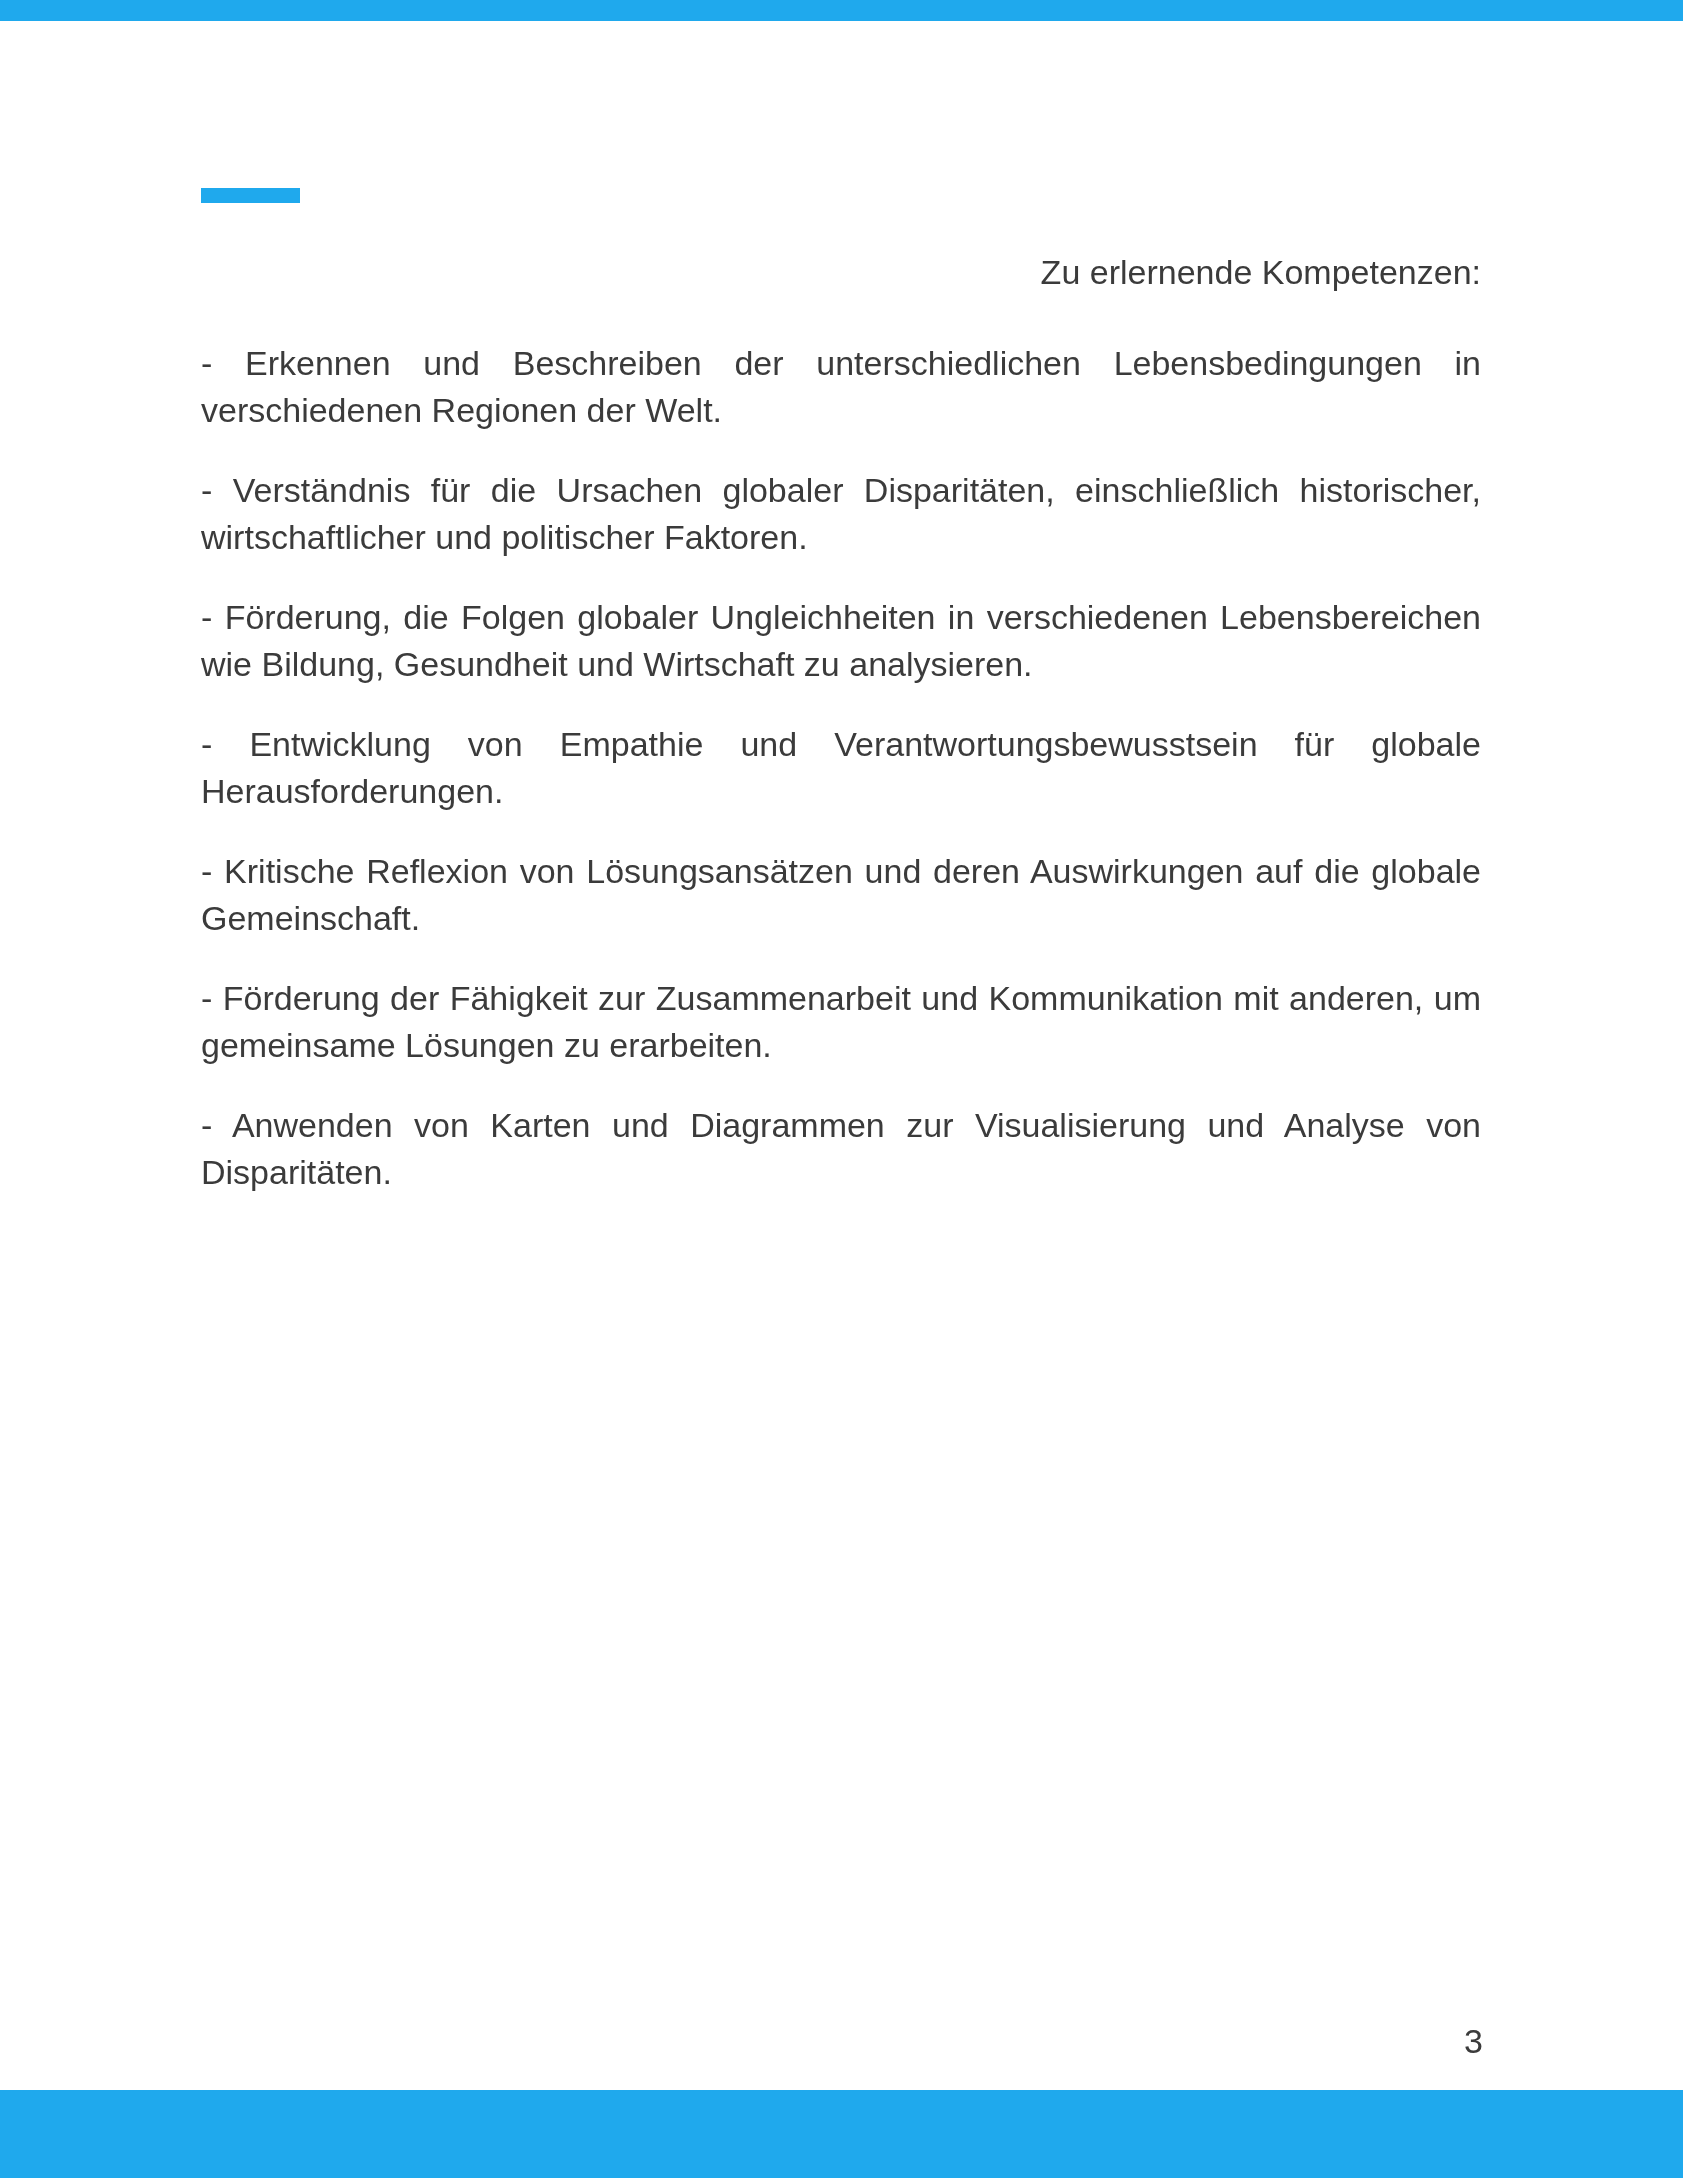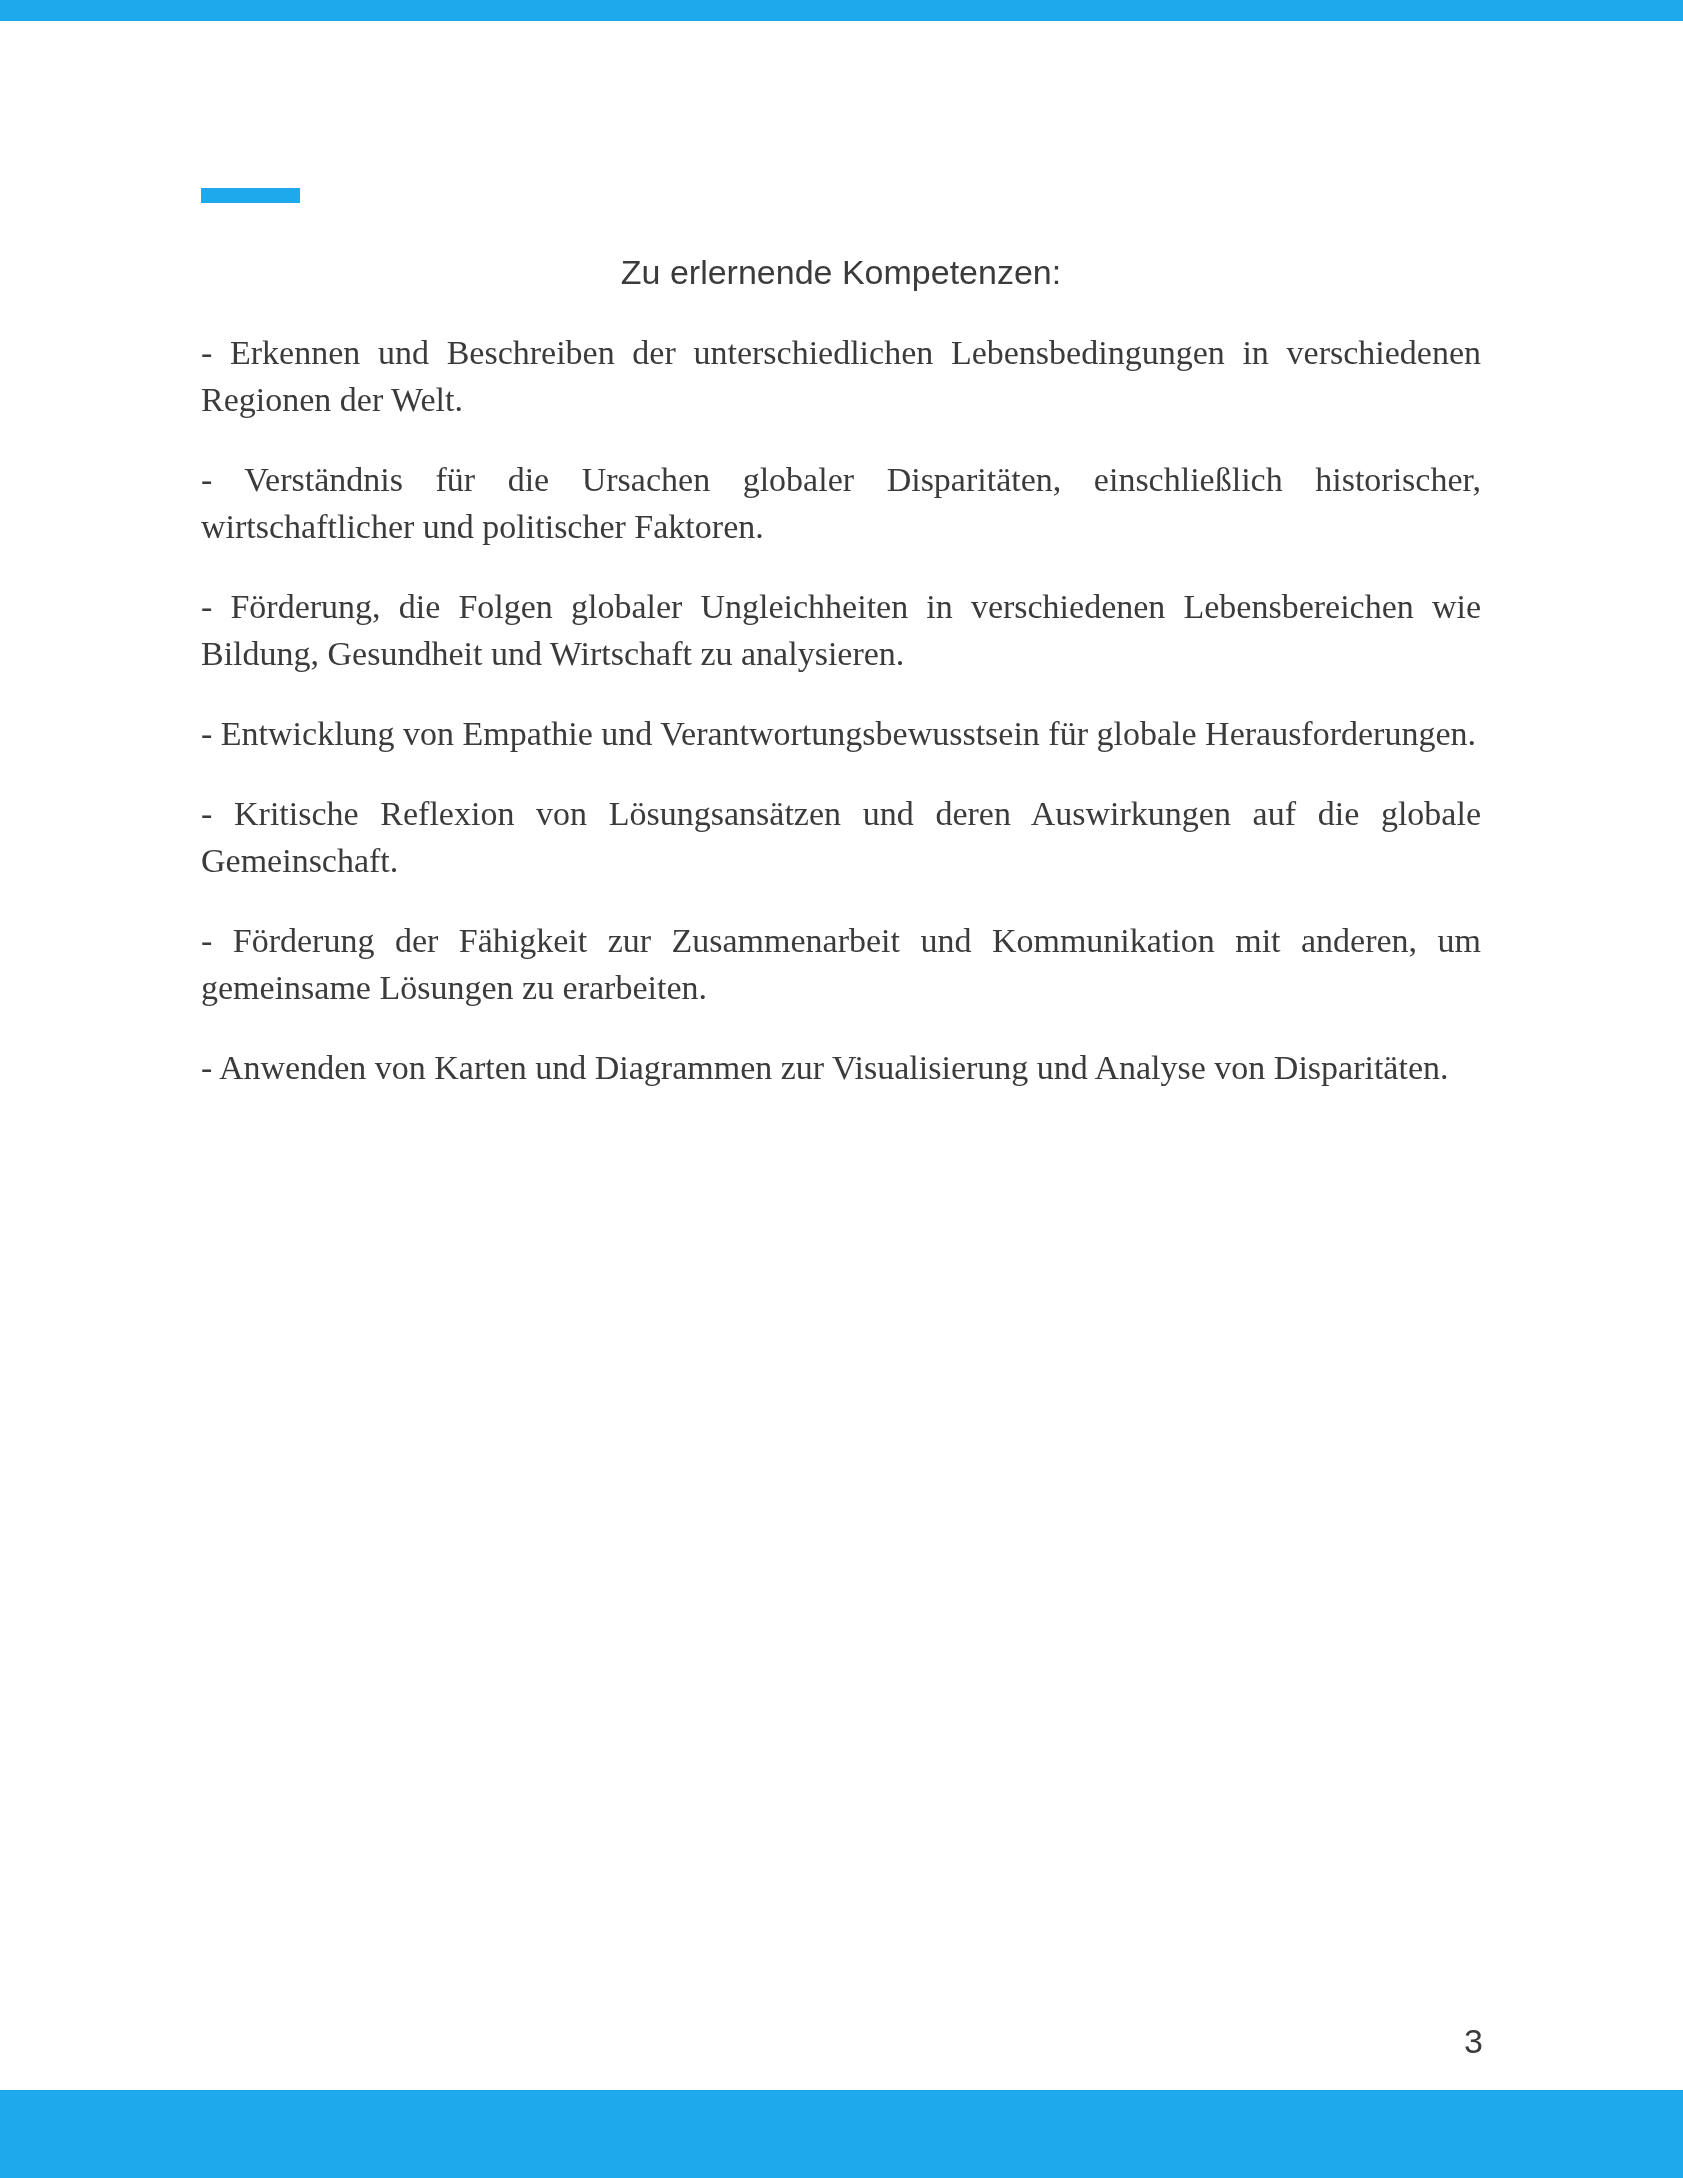--- a/index.html
+++ b/index.html
@@ -39,29 +39,28 @@
   }
   .content {
     position: absolute;
     left: 201px;
     top: 249px;
     width: 1280px;
     font-size: 34px;
     line-height: 47px;
   }
   .content .heading {
-    margin: 0 0 33px 0;
-    text-align: center;
+    margin: 0 0 44px 0;
+    text-align: right;
   }
   .content p.para {
     margin: 0 0 33px 0;
     text-align: justify;
     text-justify: inter-word;
     hyphens: none;
-    font-family: Liberation Serif, serif;
   }
   .page-number {
     position: absolute;
     right: 200px;
     top: 2018px;
     font-size: 34px;
     line-height: 47px;
     text-align: right;
   }
 </style>

